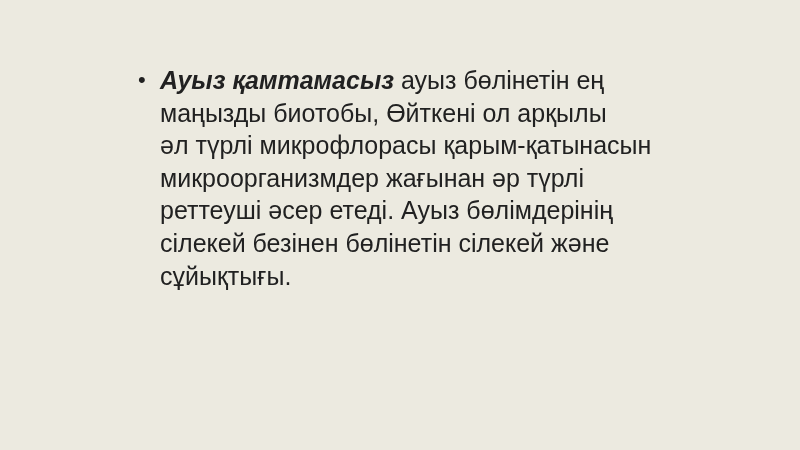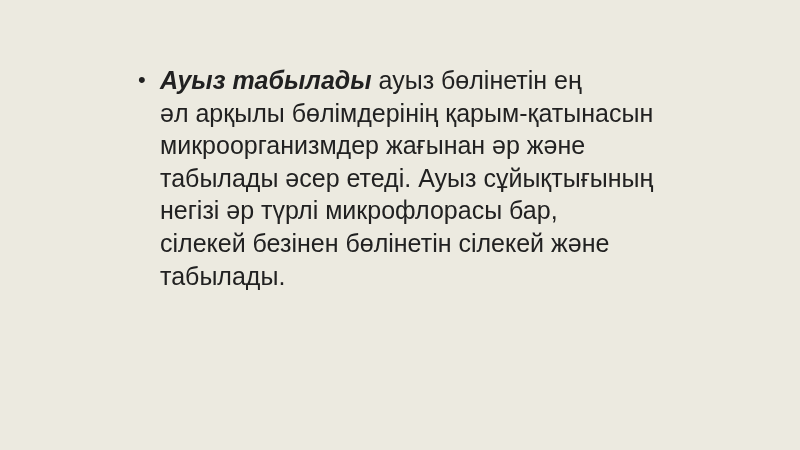--- a/index.html
+++ b/index.html
@@ -41,21 +41,21 @@
   .lead {
     font-weight: bold;
     font-style: italic;
   }
 </style>
 </head>
 <body>
 
 <div class="slide">
   <div class="text-block">
-    <div class="line"><span class="bullet">•</span><span class="lead">Ауыз табылады</span><span> ауыз бөлінетін ең</span></div>
-    <div class="line"><span>әл арқылы бөлімдерінің қарым-қатынасын</span></div>
-    <div class="line"><span>микроорганизмдер жағынан әр және</span></div>
-    <div class="line"><span>табылады әсер етеді. Ауыз сұйықтығының</span></div>
-    <div class="line"><span>негізі әр түрлі микрофлорасы бар,</span></div>
+    <div class="line"><span class="bullet">•</span><span class="lead">Ауыз қамтамасыз</span><span> ауыз бөлінетін ең</span></div>
+    <div class="line"><span>маңызды биотобы, Өйткені ол арқылы</span></div>
+    <div class="line"><span>әл түрлі микрофлорасы қарым-қатынасын</span></div>
+    <div class="line"><span>микроорганизмдер жағынан әр түрлі</span></div>
+    <div class="line"><span>реттеуші әсер етеді. Ауыз бөлімдерінің</span></div>
     <div class="line"><span>сілекей безінен бөлінетін сілекей және</span></div>
-    <div class="line"><span>табылады.</span></div>
+    <div class="line"><span>сұйықтығы.</span></div>
   </div>
 </div>
 
 </body></html>

